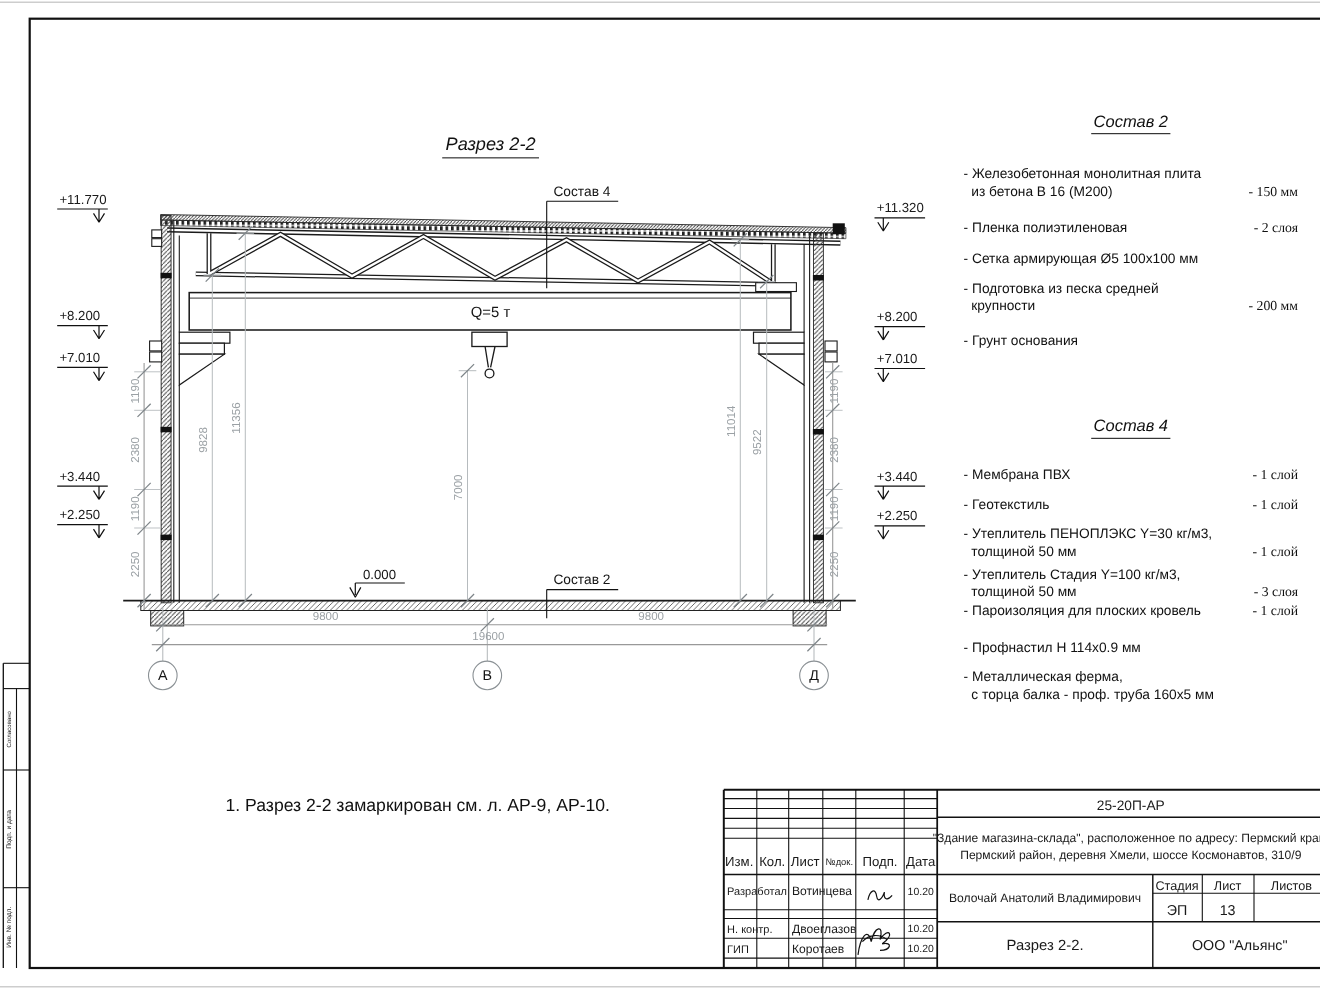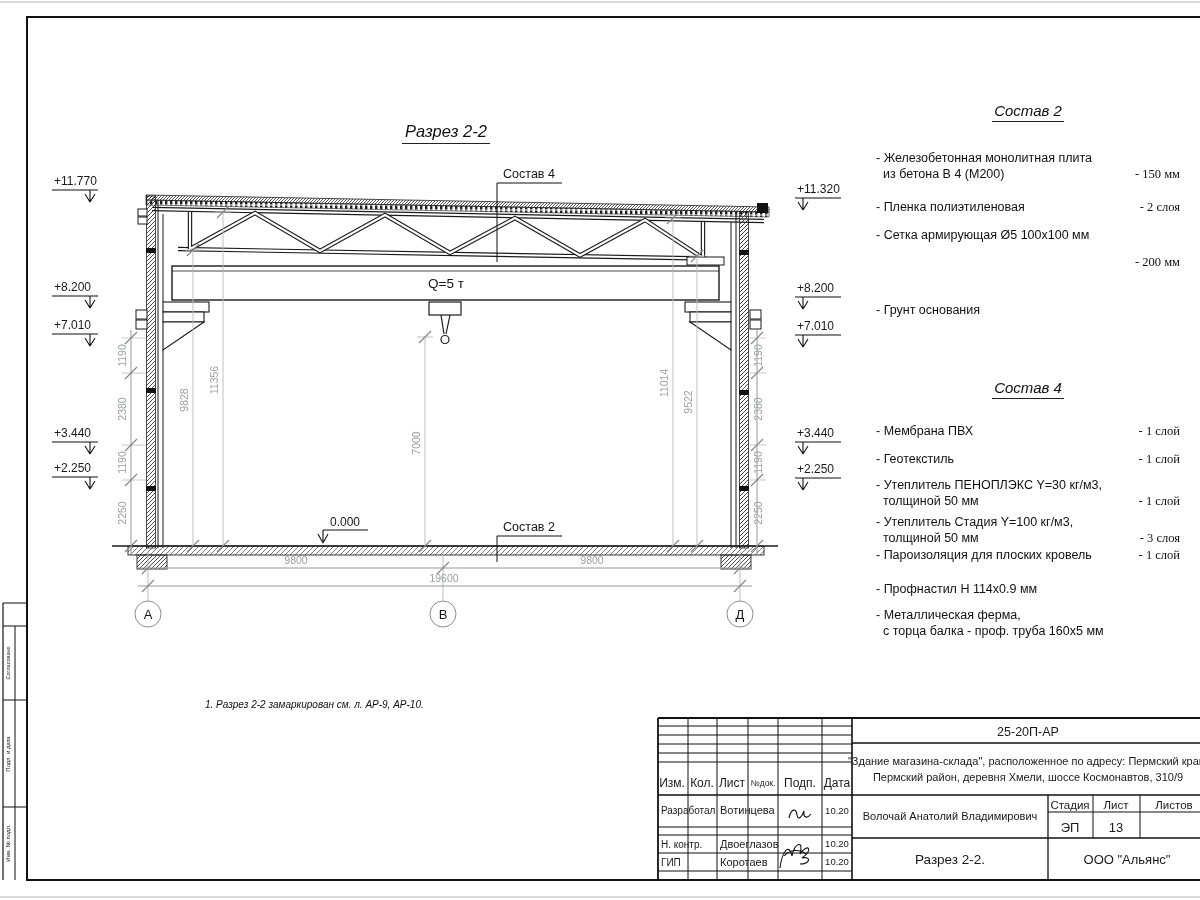--- a/index.html
+++ b/index.html
@@ -5,21 +5,21 @@
   html,body{margin:0;padding:0;background:#fff;}
   #sheet{position:relative;width:1200px;height:900px;background:#fff;overflow:hidden;
          font-family:"Liberation Sans",sans-serif;color:#1a1a1a;}
   svg text{font-family:"Liberation Sans",sans-serif;fill:#1a1a1a;}
   svg text.dim{fill:#9ba1a5;font-size:10.5px;}
   svg text.blk{fill:#151515;}
   .abs{position:absolute;}
   .dtitle{position:absolute;left:366px;top:122px;width:160px;text-align:center;
           font-style:italic;font-size:16.5px;color:#111;}
   .dtitle span{border-bottom:1.2px solid #222;padding:0 3px 3px;text-align:right;}
-  .note{position:absolute;left:205px;top:699px;font-size:10px;color:#111;font-style:italic;}
+  .note{position:absolute;left:205px;top:724px;font-size:16px;color:#111;}
   .comp{position:absolute;left:876px;width:304px;font-size:12.5px;line-height:15.5px;color:#111;}
   .comp-title{text-align:center;font-style:italic;font-size:15px;}
   .comp-title span{border-bottom:1.2px solid #222;padding:0 2px 2px;}
   .comp-item{position:absolute;left:0;width:100%;display:flex;align-items:flex-end;gap:17px;}
   .cl{white-space:nowrap;}
   .cl .l2{padding-left:7px;}
   .cv{margin-left:auto;white-space:nowrap;font-family:Liberation Serif, serif;}
 </style>
 </head>
 <body>
@@ -328,37 +328,41 @@
   <span>Разрез 2-2</span>
 </div>
 
 <div class="note">1. Разрез 2-2 замаркирован см. л. АР-9, АР-10.</div>
 
 <div class="comp" style="top:103px">
   <div class="comp-title"><span>Состав 2</span></div>
   <div class="comp-item" style="top:48px">
     <div class="cl">
           <div>- Железобетонная  монолитная плита</div>
-          <div class="l2">из бетона В 4 (М200)</div>
+          <div class="l2">из бетона В 16 (М200)</div>
         </div>
     <div class="cv">- 150 мм</div>
   </div>
   <div class="comp-item" style="top:97px">
     <div class="cl">
           <div>- Пленка полиэтиленовая</div>
         </div>
     <div class="cv">-  2 слоя</div>
   </div>
   <div class="comp-item" style="top:125px">
     <div class="cl">
           <div>- Сетка армирующая Ø5 100х100 мм</div>
         </div>
     <div class="cv"></div>
   </div>
   <div class="comp-item" style="top:152px">
+    <div class="cl">
+          <div>- Подготовка из песка средней</div>
+          <div class="l2">крупности</div>
+        </div>
     <div class="cv">- 200 мм</div>
   </div>
   <div class="comp-item" style="top:200px">
     <div class="cl">
           <div>- Грунт основания</div>
         </div>
     <div class="cv"></div>
   </div>
 </div>
 

